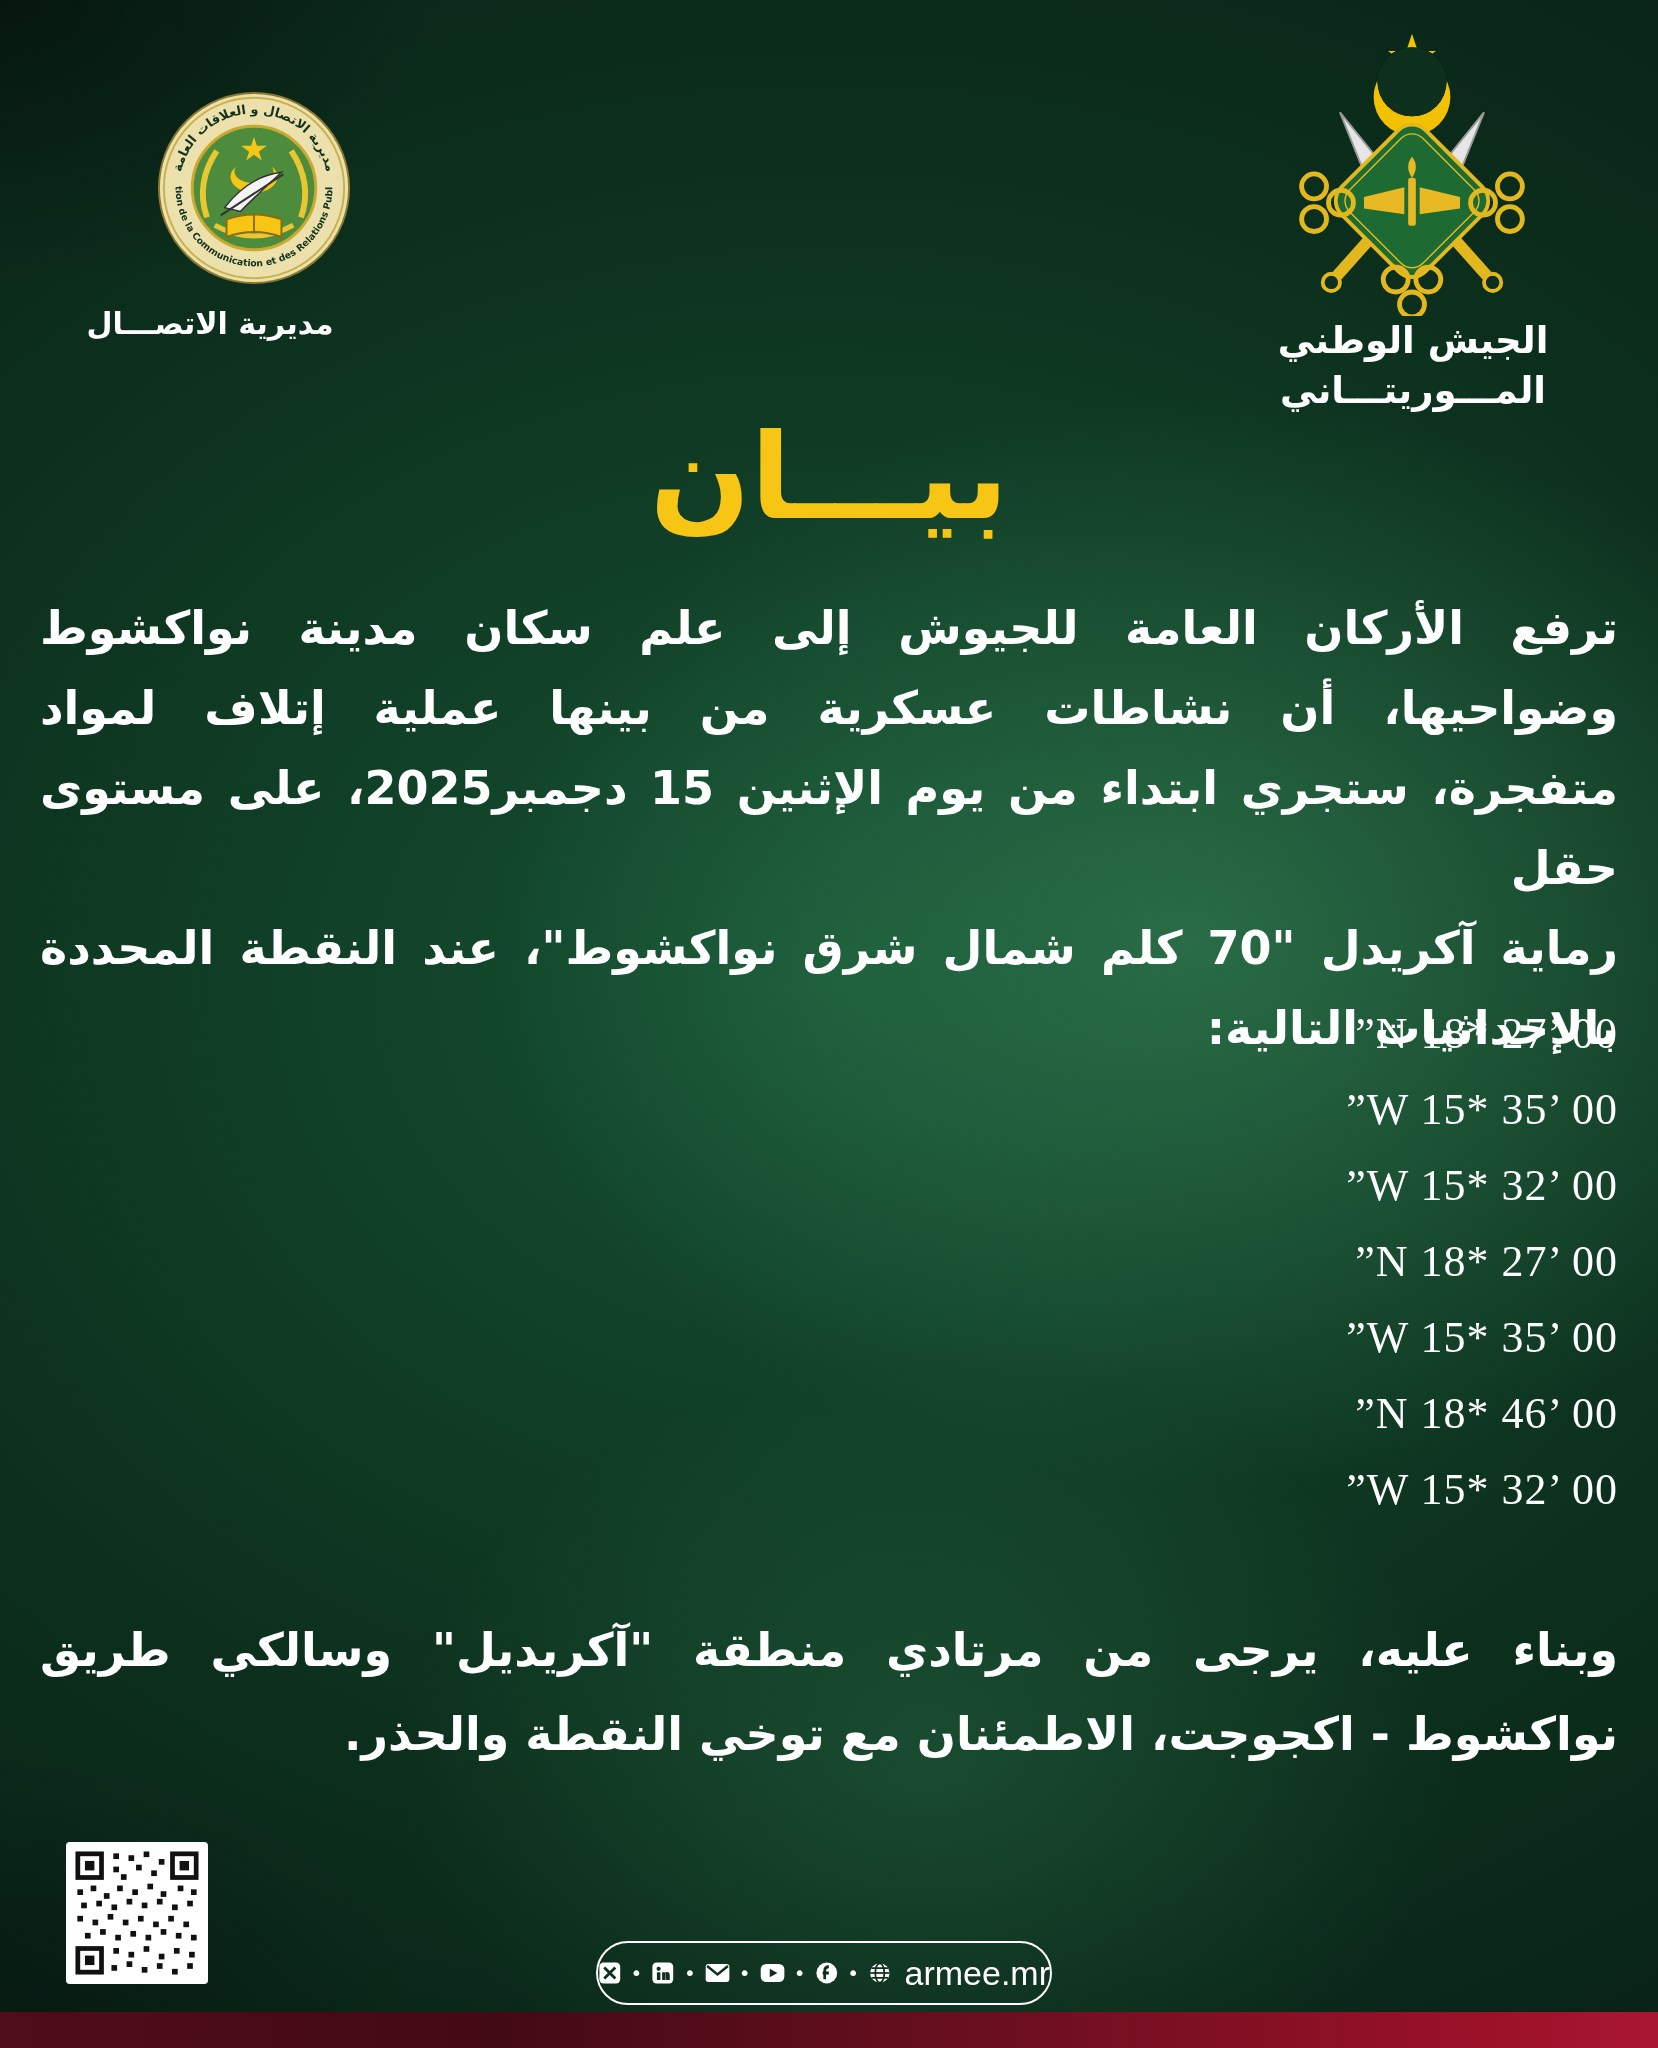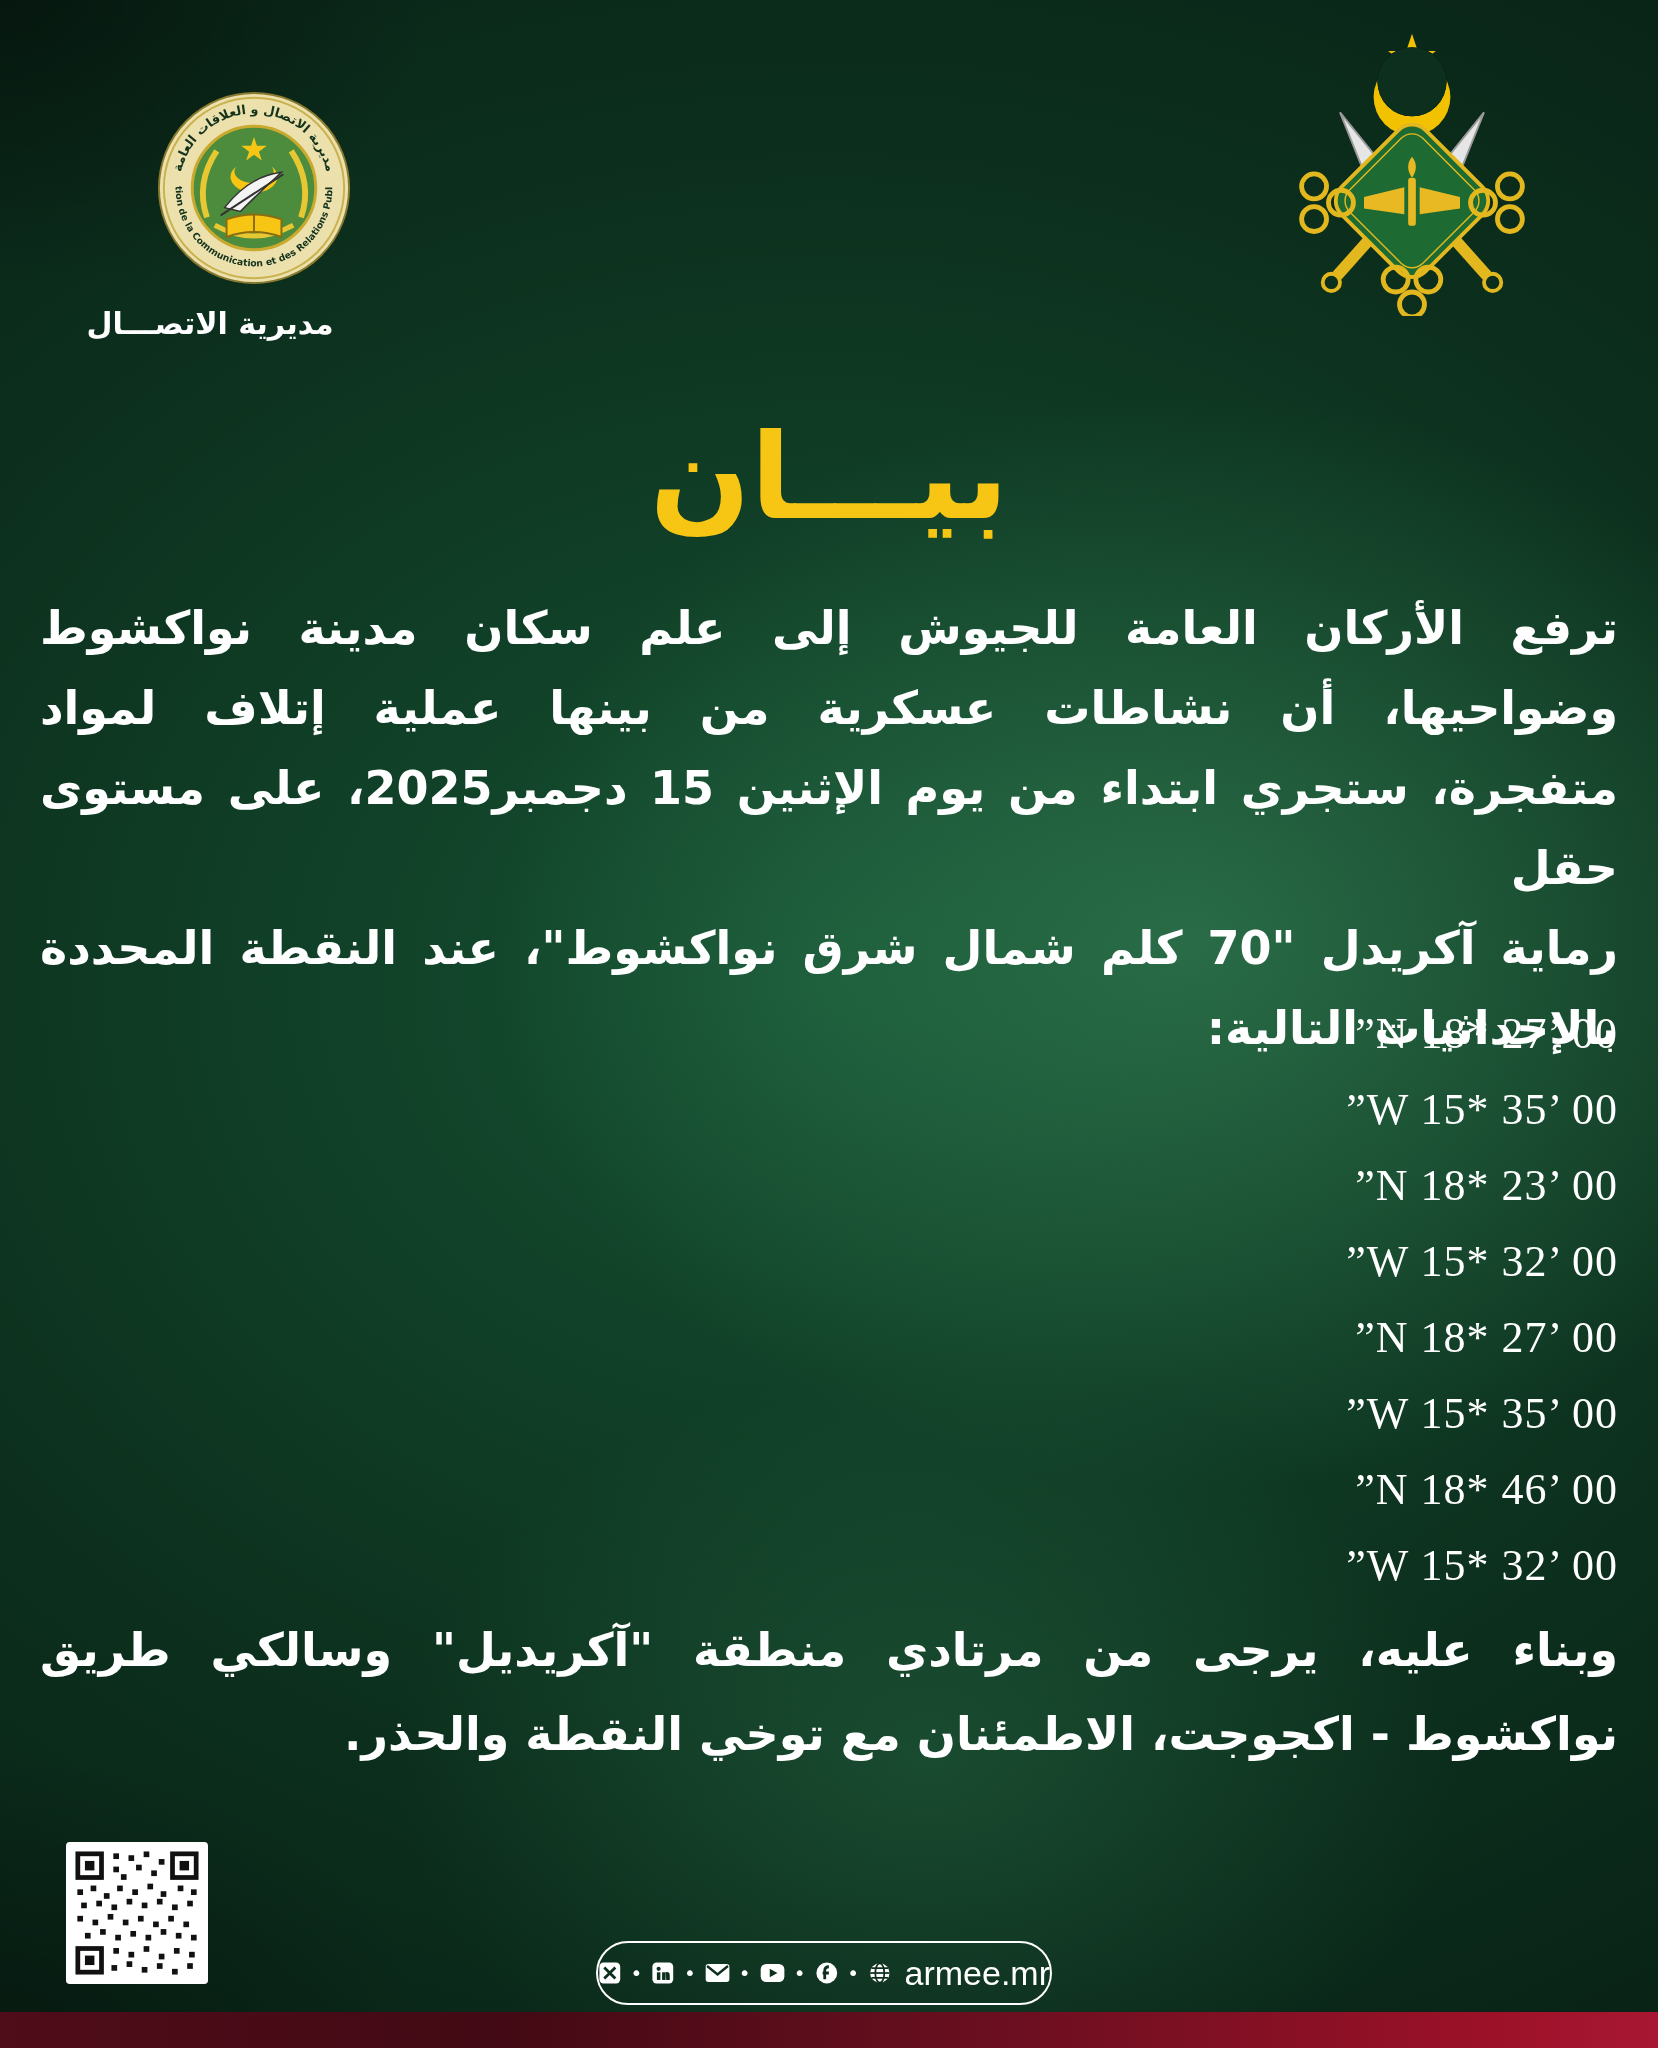--- a/index.html
+++ b/index.html
@@ -121,35 +121,38 @@
         <circle cx="76" cy="182" r="13"></circle>
       <circle cx="252" cy="165" r="13"></circle>
         <circle cx="252" cy="199" r="13"></circle>
         <circle cx="224" cy="182" r="13"></circle>
       <circle cx="133" cy="262" r="13"></circle>
         <circle cx="167" cy="262" r="13"></circle>
         <circle cx="150" cy="288" r="13"></circle>
     </g>
   </svg>
 
+  <div class="right-caption">
+    <div>الجيش الوطني</div>
+    <div>المـــوريتـــاني</div>
+  </div>
 
   <div class="title">بيـــان</div>
 
   <div class="para p1" dir="rtl">
     <div class="jline">ترفع الأركان العامة للجيوش إلى علم سكان مدينة نواكشوط</div>
     <div class="jline">وضواحيها، أن نشاطات عسكرية من بينها عملية إتلاف لمواد</div>
     <div class="jline">متفجرة، ستجري ابتداء من يوم الإثنين 15 دجمبر2025، على مستوى حقل</div>
     <div class="jline">رماية آكريدل "70 كلم شمال شرق نواكشوط"، عند النقطة المحددة</div>
     <div class="rline">بالإحداثيات التالية:</div>
   </div>
 
   <div class="coords">
     <div>”N 18* 27’ 00</div>
     <div>”W 15* 35’ 00</div>
-    <div>”N 18* 23’ 00</div>
     <div>”W 15* 32’ 00</div>
     <div>”N 18* 27’ 00</div>
     <div>”W 15* 35’ 00</div>
     <div>”N 18* 46’ 00</div>
     <div>”W 15* 32’ 00</div>
   </div>
 
   <div class="para p2" dir="rtl">
     <div class="jline">وبناء عليه، يرجى من مرتادي منطقة "آكريديل" وسالكي طريق</div>
     <div class="rline">نواكشوط - اكجوجت، الاطمئنان مع توخي النقطة والحذر.</div>

